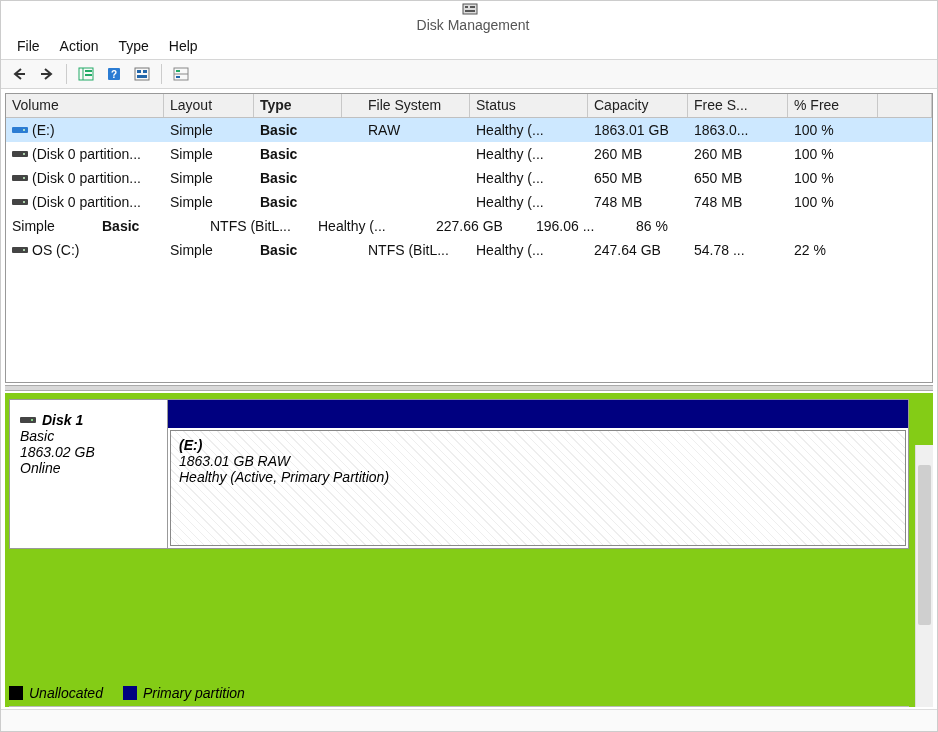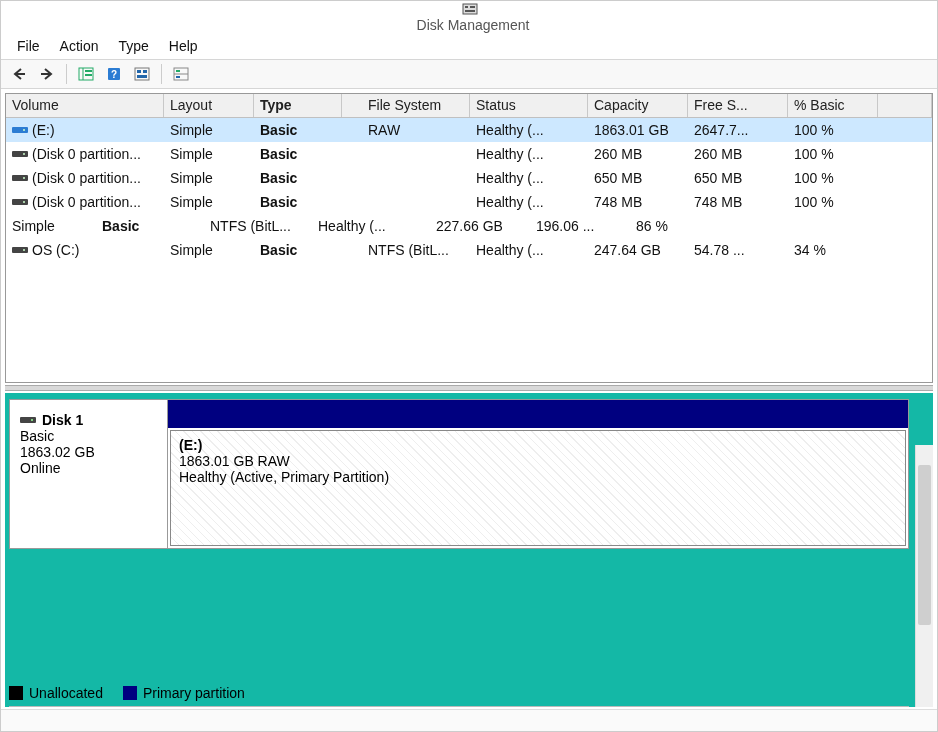--- a/index.html
+++ b/index.html
@@ -129,23 +129,24 @@
     background: #d9d9d9;
     border-top: 1px solid #aaa;
     border-bottom: 1px solid #aaa;
     margin: 0 4px;
     cursor: row-resize;
   }
   
   .disk-panel {
     flex: 1;
     margin: 2px 4px 2px 4px;
-    background: #14b8a6;
+    background: #84cc16;
     position: relative;
     overflow: hidden;
+    font-style: italic;
   }
   .disk-row {
     display: flex;
     border: 1px solid #999;
     height: 150px;
     margin: 6px 24px 0 4px;
     background: #fff;
   }
   .disk-info {
     width: 158px;
@@ -298,38 +299,38 @@
 
 <div class="volume-panel">
   <div class="vol-header">
     <div class="col c-vol">Volume</div>
     <div class="col c-layout">Layout</div>
     <div class="col c-type">Type</div>
     <div class="col c-fs">File System</div>
     <div class="col c-status">Status</div>
     <div class="col c-cap">Capacity</div>
     <div class="col c-free">Free S...</div>
-    <div class="col c-pct">% Basic</div>
+    <div class="col c-pct">% Free</div>
     <div class="col c-spacer"></div>
   </div>
   <div class="vol-rows" id="vol-rows">
       <div class="vol-row selected">
         <div class="cell first c-vol">
           <svg class="vol-icon" width="16" height="12">
             <rect x="0" y="3" width="16" height="6" fill="#2b7cd3" rx="1"></rect>
             <circle cx="12" cy="6" r="1" fill="#cfc"></circle>
           </svg>
           <span class="label">(E:)</span>
         </div>
         <div class="cell c-layout">Simple</div>
         <div class="cell c-type">Basic</div>
         <div class="cell c-fs">RAW</div>
         <div class="cell c-status">Healthy (...</div>
         <div class="cell c-cap">1863.01 GB</div>
-        <div class="cell c-free">2647.7...</div>
+        <div class="cell c-free">1863.0...</div>
         <div class="cell c-pct">100 %</div>
       </div>
       <div class="vol-row">
         <div class="cell first c-vol">
           <svg class="vol-icon" width="16" height="12">
             <rect x="0" y="3" width="16" height="6" fill="#444" rx="1"></rect>
             <circle cx="12" cy="6" r="1" fill="#cfc"></circle>
           </svg>
           <span class="label">(Disk 0 partition...</span>
         </div>
@@ -389,21 +390,21 @@
             <circle cx="12" cy="6" r="1" fill="#cfc"></circle>
           </svg>
           <span class="label">OS (C:)</span>
         </div>
         <div class="cell c-layout">Simple</div>
         <div class="cell c-type">Basic</div>
         <div class="cell c-fs">NTFS (BitL...</div>
         <div class="cell c-status">Healthy (...</div>
         <div class="cell c-cap">247.64 GB</div>
         <div class="cell c-free">54.78 ...</div>
-        <div class="cell c-pct">34 %</div>
+        <div class="cell c-pct">22 %</div>
       </div>
     </div>
 </div>
 
 <div class="splitter"></div>
 
 <div class="disk-panel">
   <div class="disk-row">
     <div class="disk-info">
       <div class="dname">

